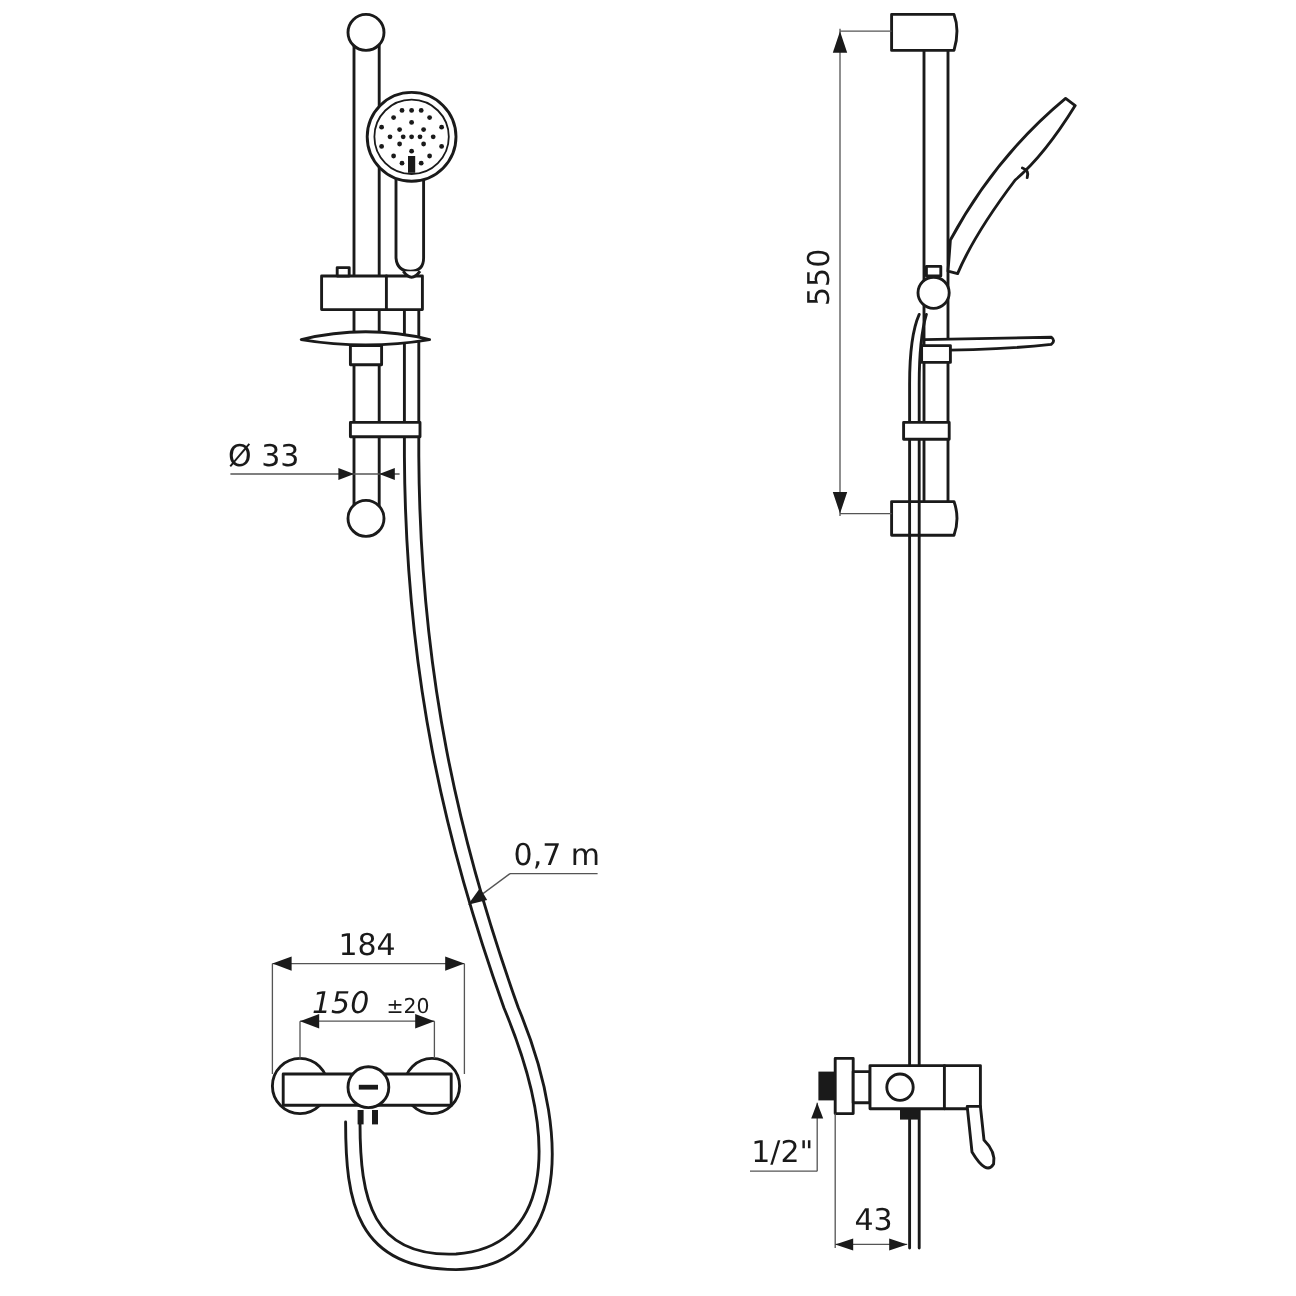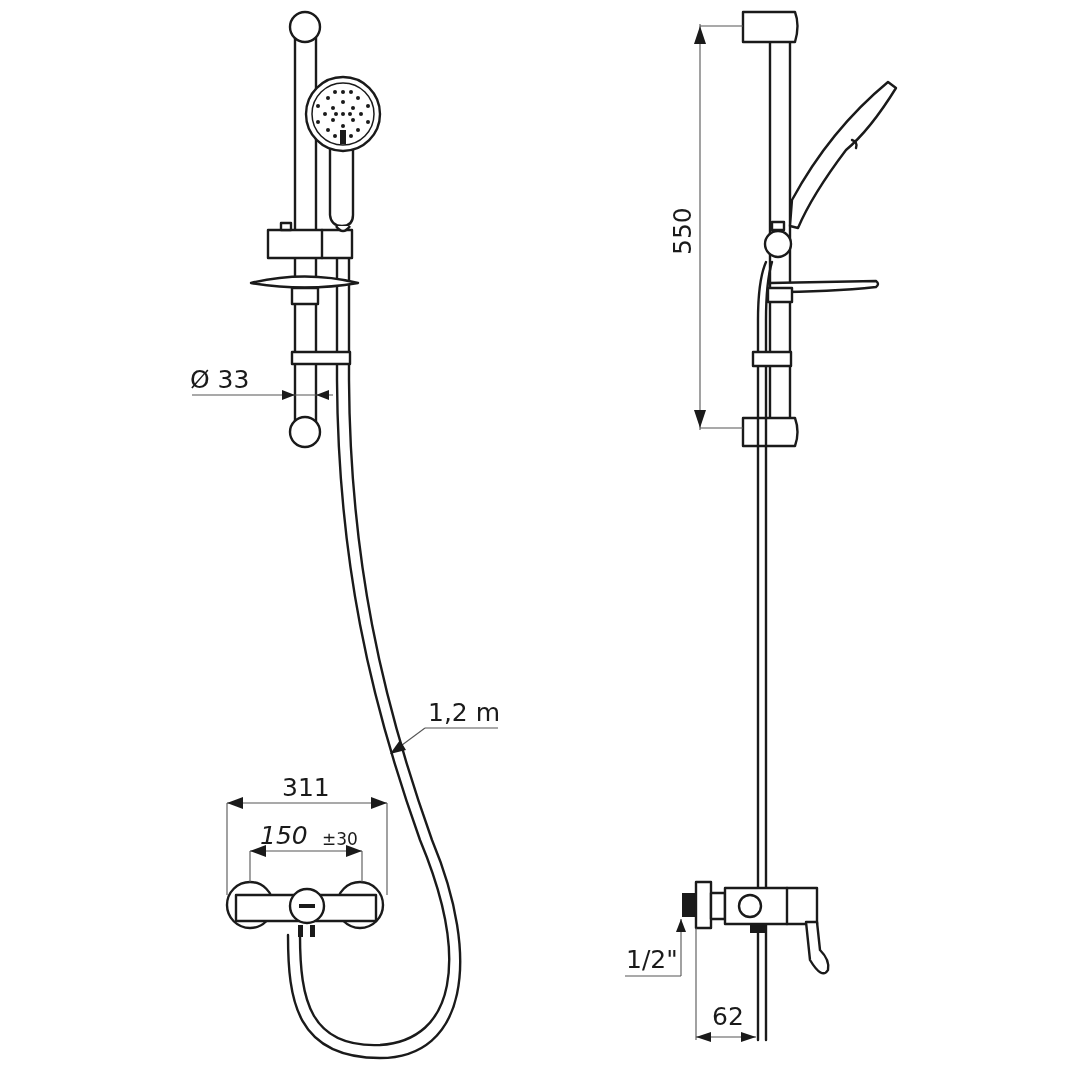--- a/index.html
+++ b/index.html
@@ -169,19 +169,19 @@
     <g>
       <line class="thin" x1="696" y1="928" x2="696" y2="1040"></line>
       <line class="thin" x1="696" y1="1037" x2="756" y2="1037"></line>
       <polygon class="dark" points="696,1037 711,1032 711,1042"></polygon>
       <polygon class="dark" points="756,1037 741,1032 741,1042"></polygon>
     </g>
   </g>
 </svg>
 
 <div class="label" style="left:190px; top:367px;">Ø 33</div>
-<div class="label" style="left:428px; top:700px;">1,2 m</div>
-<div class="label" style="left:282px; top:775px;">311</div>
+<div class="label" style="left:428px; top:700px;">0,7 m</div>
+<div class="label" style="left:282px; top:775px;">184</div>
 <div class="label" style="left:260px; top:823px;font-style:italic;">150</div>
-<div class="label small" style="left:322px; top:831px;">±30</div>
+<div class="label small" style="left:322px; top:831px;">±20</div>
 <div class="label rot" style="left:670px; top:255px;">550</div>
 <div class="label" style="left:626px; top:947px;">1/2"</div>
-<div class="label" style="left:712px; top:1004px;">62</div>
+<div class="label" style="left:712px; top:1004px;">43</div>
 
 </body></html>

